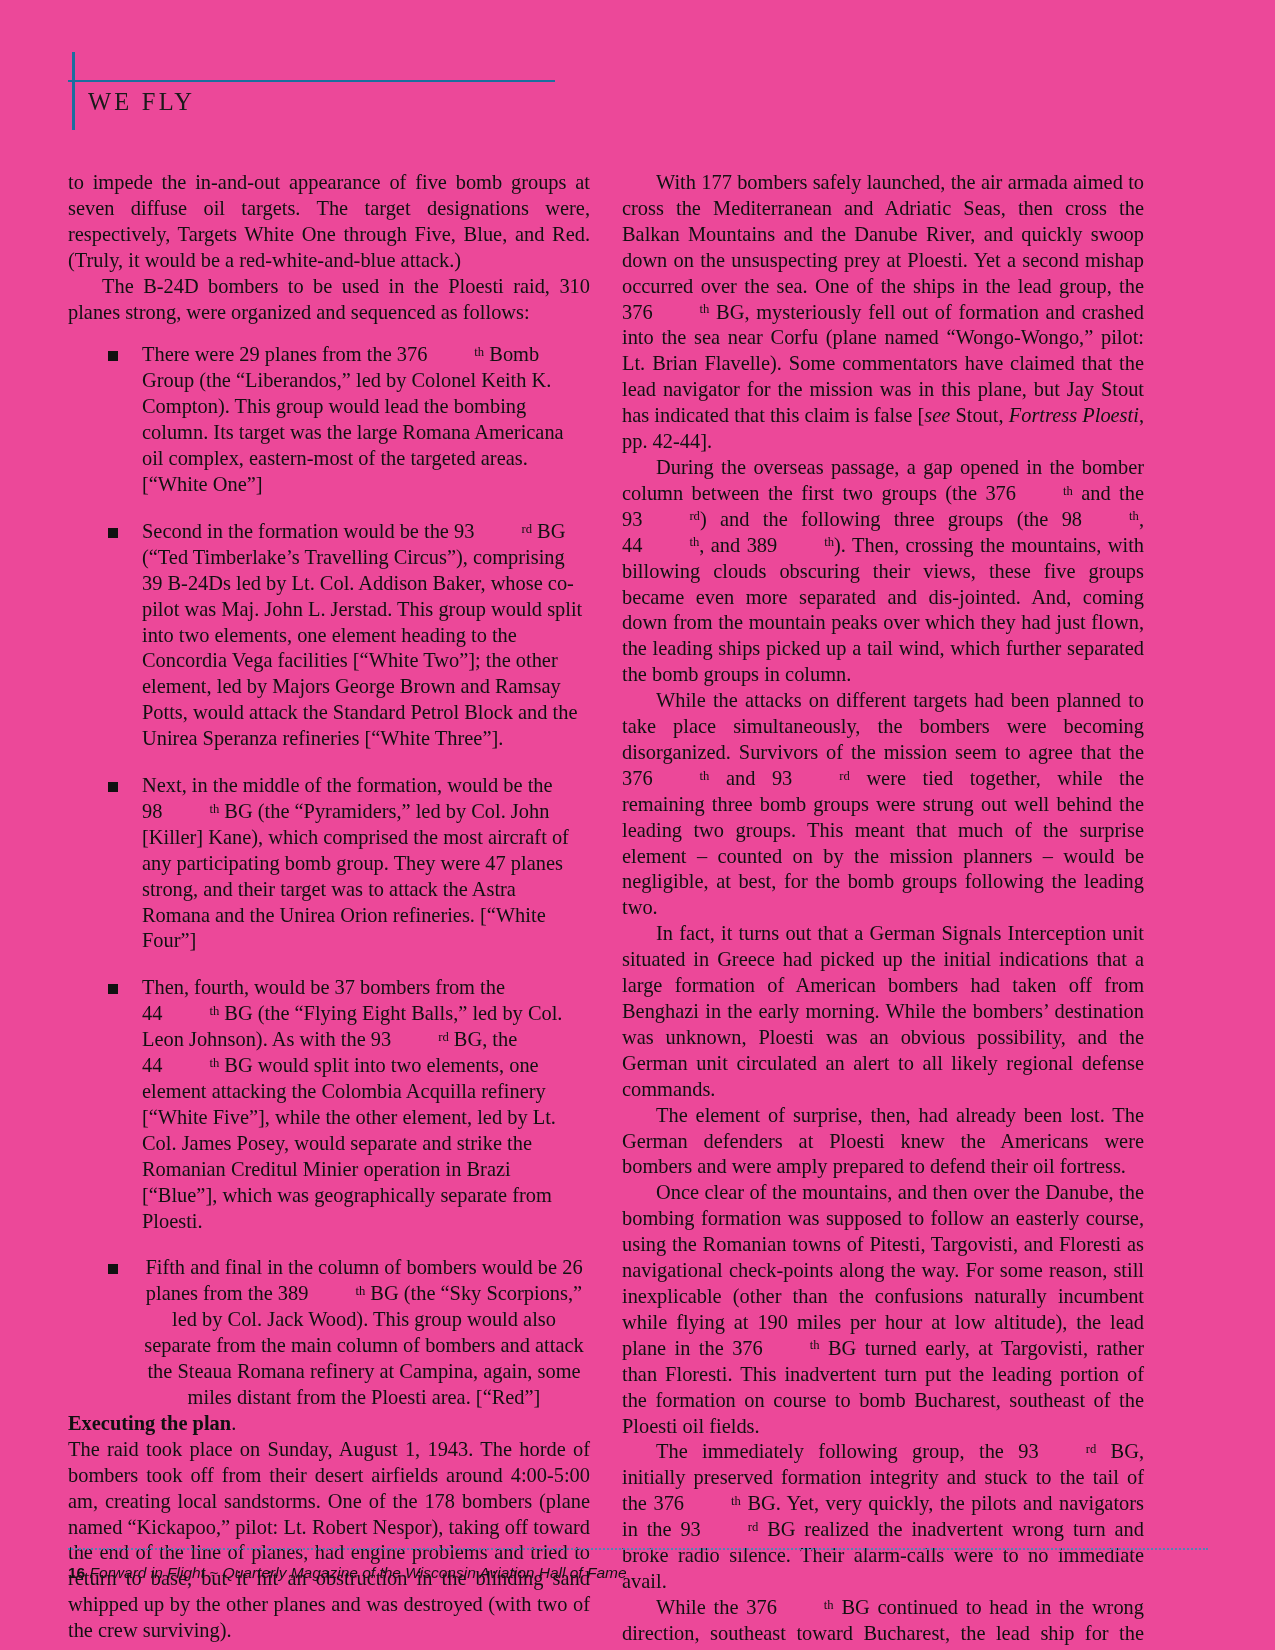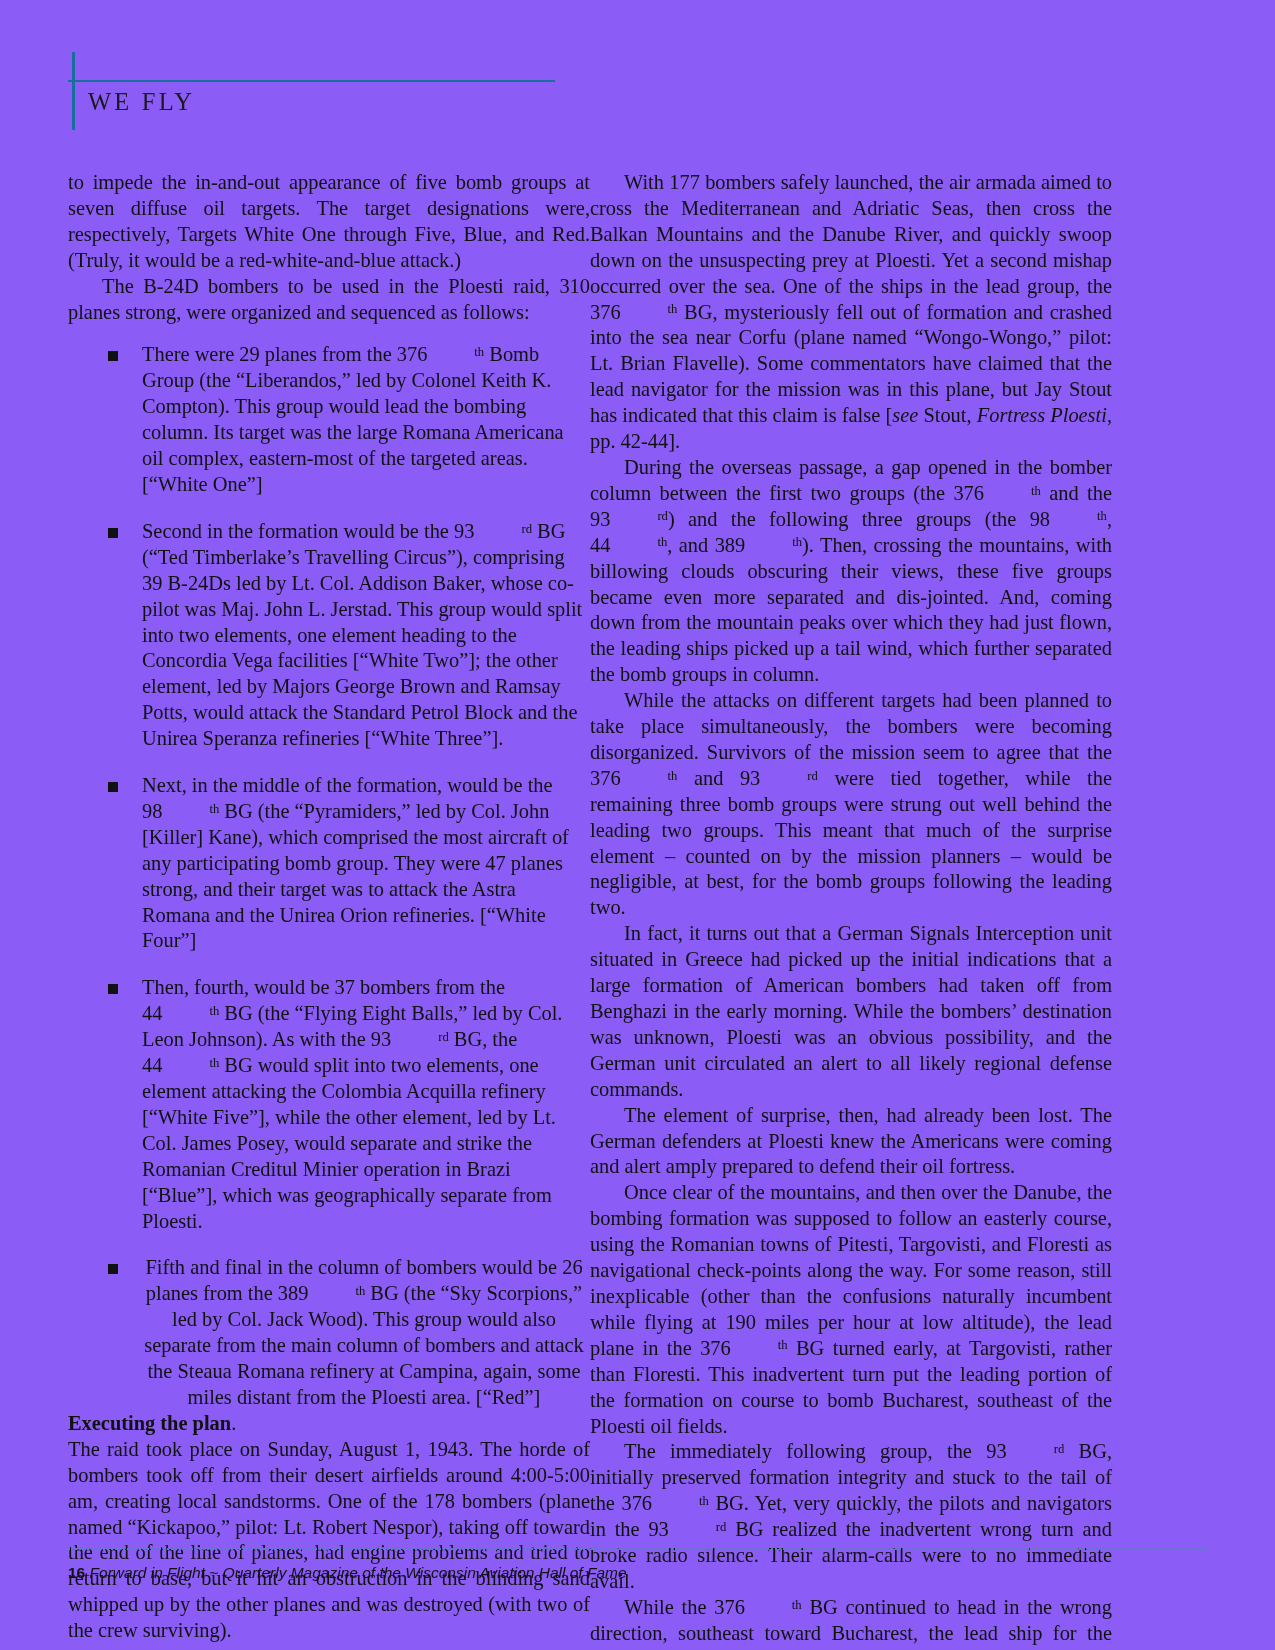--- a/index.html
+++ b/index.html
@@ -4,21 +4,21 @@
 <style>
   html, body {
     margin: 0;
     padding: 0;
     background: #ffffff;
   }
   .page {
     position: relative;
     width: 1275px;
     height: 1650px;
-    background: #8b5cf6;
+    background: #ec4899;
     overflow: hidden;
     font-family: "Liberation Serif", "DejaVu Serif", serif;
     color: #000000;
   }
 
   
   .header {
     position: absolute;
     left: 68px;
     top: 52px;
@@ -53,20 +53,21 @@
   }
 
   
   .columns {
     position: absolute;
     left: 68px;
     top: 170px;
     width: 1140px;
     height: 1275px;
     display: flex;
+    gap: 32px;
   }
   .col {
     width: 522px;
     flex: 0 0 522px;
   }
   .col p {
     margin: 0;
     font-size: 20.4px;
     line-height: 25.9px;
     text-align: justify;
@@ -196,21 +197,21 @@
       <p class="section-head noindent"><b>Executing the plan</b><span>.</span></p>
 
       <p class="noindent body-after-head">The raid took place on Sunday, August 1, 1943. The horde of bombers took off from their desert airfields around 4:00-5:00 am, creating local sandstorms. One of the 178 bombers (plane named “Kickapoo,” pilot: Lt. Robert Nespor), taking off toward the end of the line of planes, had engine problems and tried to return to base, but it hit an obstruction in the blinding sand whipped up by the other planes and was destroyed (with two of the crew surviving).</p>
     </div>
 
     <div class="col">
       <p class="indent">With 177 bombers safely launched, the air armada aimed to cross the Mediterranean and Adriatic Seas, then cross the Balkan Mountains and the Danube River, and quickly swoop down on the unsuspecting prey at Ploesti. Yet a second mishap occurred over the sea. One of the ships in the lead group, the 376<sup>th</sup> BG, mysteriously fell out of formation and crashed into the sea near Corfu (plane named “Wongo-Wongo,” pilot: Lt. Brian Flavelle). Some commentators have claimed that the lead navigator for the mission was in this plane, but Jay Stout has indicated that this claim is false [<em>see</em> Stout, <em>Fortress Ploesti</em>, pp. 42-44].</p>
       <p class="indent">During the overseas passage, a gap opened in the bomber column between the first two groups (the 376<sup>th</sup> and the 93<sup>rd</sup>) and the following three groups (the 98<sup>th</sup>, 44<sup>th</sup>, and 389<sup>th</sup>). Then, crossing the mountains, with billowing clouds obscuring their views, these five groups became even more separated and dis-jointed. And, coming down from the mountain peaks over which they had just flown, the leading ships picked up a tail wind, which further separated the bomb groups in column.</p>
       <p class="indent">While the attacks on different targets had been planned to take place simultaneously, the bombers were becoming disorganized. Survivors of the mission seem to agree that the 376<sup>th</sup> and 93<sup>rd</sup> were tied together, while the remaining three bomb groups were strung out well behind the leading two groups. This meant that much of the surprise element – counted on by the mission planners – would be negligible, at best, for the bomb groups following the leading two.</p>
       <p class="indent">In fact, it turns out that a German Signals Interception unit situated in Greece had picked up the initial indications that a large formation of American bombers had taken off from Benghazi in the early morning.  While the bombers’ destination was unknown, Ploesti was an obvious possibility, and the German unit circulated an alert to all likely regional defense commands.</p>
-      <p class="indent">The element of surprise, then, had already been lost. The German defenders at Ploesti knew the Americans were coming and alert amply prepared to defend their oil fortress.</p>
+      <p class="indent">The element of surprise, then, had already been lost. The German defenders at Ploesti knew the Americans were bombers and were amply prepared to defend their oil fortress.</p>
       <p class="indent">Once clear of the mountains, and then over the Danube, the bombing formation was supposed to follow an easterly course, using the Romanian towns of Pitesti, Targovisti, and Floresti as navigational check-points along the way. For some reason, still inexplicable (other than the confusions naturally incumbent while flying at 190 miles per hour at low altitude), the lead plane in the 376<sup>th</sup> BG turned early, at Targovisti, rather than Floresti. This inadvertent turn put the leading portion of the formation on course to bomb Bucharest, southeast of the Ploesti oil fields.</p>
       <p class="indent">The immediately following group, the 93<sup>rd</sup> BG, initially preserved formation integrity and stuck to the tail of the 376<sup>th</sup> BG. Yet, very quickly, the pilots and navigators in the 93<sup>rd</sup> BG realized the inadvertent wrong turn and broke radio silence. Their alarm-calls were to no immediate avail.</p>
       <p class="indent">While the 376<sup>th</sup> BG continued to head in the wrong direction, southeast toward Bucharest, the lead ship for the 93<sup>rd</sup> BG, broke ranks and headed toward Ploesti. As I mentioned before, the 93<sup>rd</sup>’s lead pilot and co-pilot were Lt. Col. Addison Baker and Maj. John Jerstad in a B-24 named “Hell’s Wench.” Being</p>
     </div>
   </div>
 
   <div class="footer">
     <div class="footer-rule"></div>
     <div class="footer-text"><span class="pagenum">16</span><span> </span><span class="credit">Forward in Flight ~ Quarterly Magazine of the Wisconsin Aviation Hall of Fame</span></div>
   </div>

